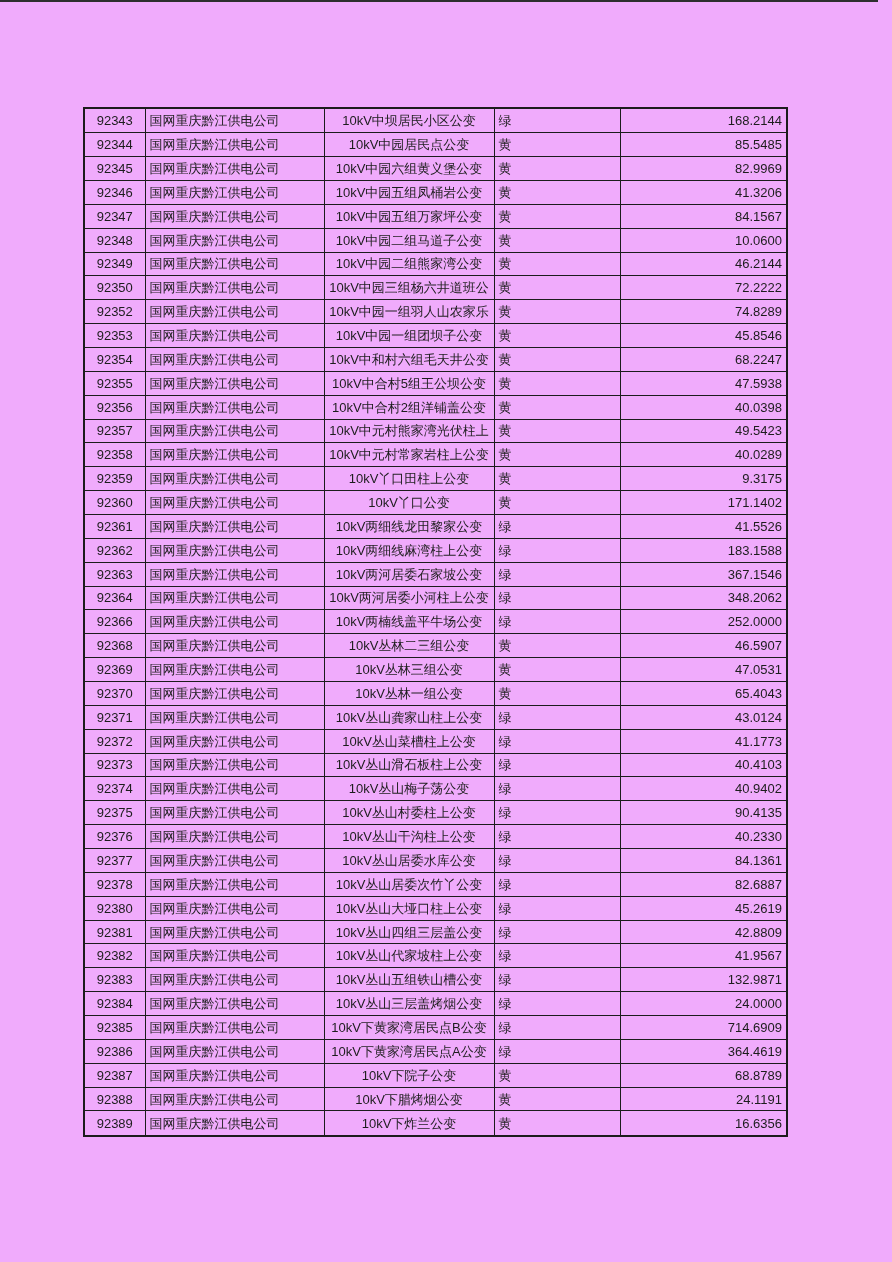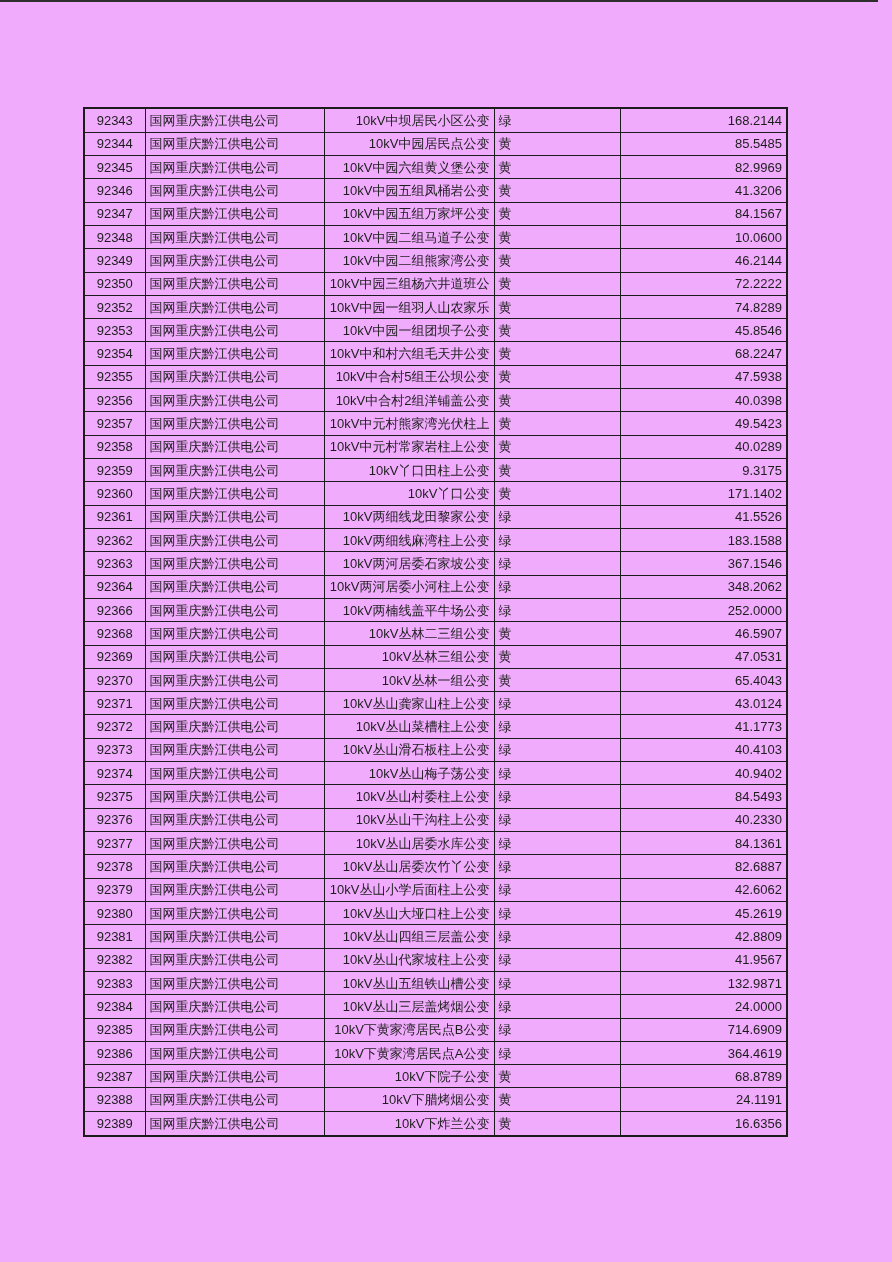--- a/index.html
+++ b/index.html
@@ -38,21 +38,21 @@
     font-size: 13px;
     line-height: 1;
     color: #1d1d1d;
     padding: 0 4px;
     overflow: hidden;
     white-space: nowrap;
     vertical-align: middle;
   }
   td.col-0 { text-align: center; padding: 0 1px; }
   td.col-1 { text-align: left; margin-top: 38px; }
-  td.col-2 { text-align: right; }
+  td.col-2 { text-align: center; }
   td.col-3 { text-align: left; }
   td.col-4 { text-align: right; }
 </style>
 </head>
 <body>
 
 <div class="page">
   <div class="top-edge-line"></div>
   <table class="doc-table">
     <colgroup>
@@ -264,21 +264,21 @@
           <td class="col-1">国网重庆黔江供电公司</td>
           <td class="col-2">10kV丛山梅子荡公变</td>
           <td class="col-3">绿</td>
           <td class="col-4">40.9402</td>
         </tr>
         <tr>
           <td class="col-0">92375</td>
           <td class="col-1">国网重庆黔江供电公司</td>
           <td class="col-2">10kV丛山村委柱上公变</td>
           <td class="col-3">绿</td>
-          <td class="col-4">84.5493</td>
+          <td class="col-4">90.4135</td>
         </tr>
         <tr>
           <td class="col-0">92376</td>
           <td class="col-1">国网重庆黔江供电公司</td>
           <td class="col-2">10kV丛山干沟柱上公变</td>
           <td class="col-3">绿</td>
           <td class="col-4">40.2330</td>
         </tr>
         <tr>
           <td class="col-0">92377</td>
@@ -286,27 +286,20 @@
           <td class="col-2">10kV丛山居委水库公变</td>
           <td class="col-3">绿</td>
           <td class="col-4">84.1361</td>
         </tr>
         <tr>
           <td class="col-0">92378</td>
           <td class="col-1">国网重庆黔江供电公司</td>
           <td class="col-2">10kV丛山居委次竹丫公变</td>
           <td class="col-3">绿</td>
           <td class="col-4">82.6887</td>
-        </tr>
-        <tr>
-          <td class="col-0">92379</td>
-          <td class="col-1">国网重庆黔江供电公司</td>
-          <td class="col-2">10kV丛山小学后面柱上公变</td>
-          <td class="col-3">绿</td>
-          <td class="col-4">42.6062</td>
         </tr>
         <tr>
           <td class="col-0">92380</td>
           <td class="col-1">国网重庆黔江供电公司</td>
           <td class="col-2">10kV丛山大垭口柱上公变</td>
           <td class="col-3">绿</td>
           <td class="col-4">45.2619</td>
         </tr>
         <tr>
           <td class="col-0">92381</td>

